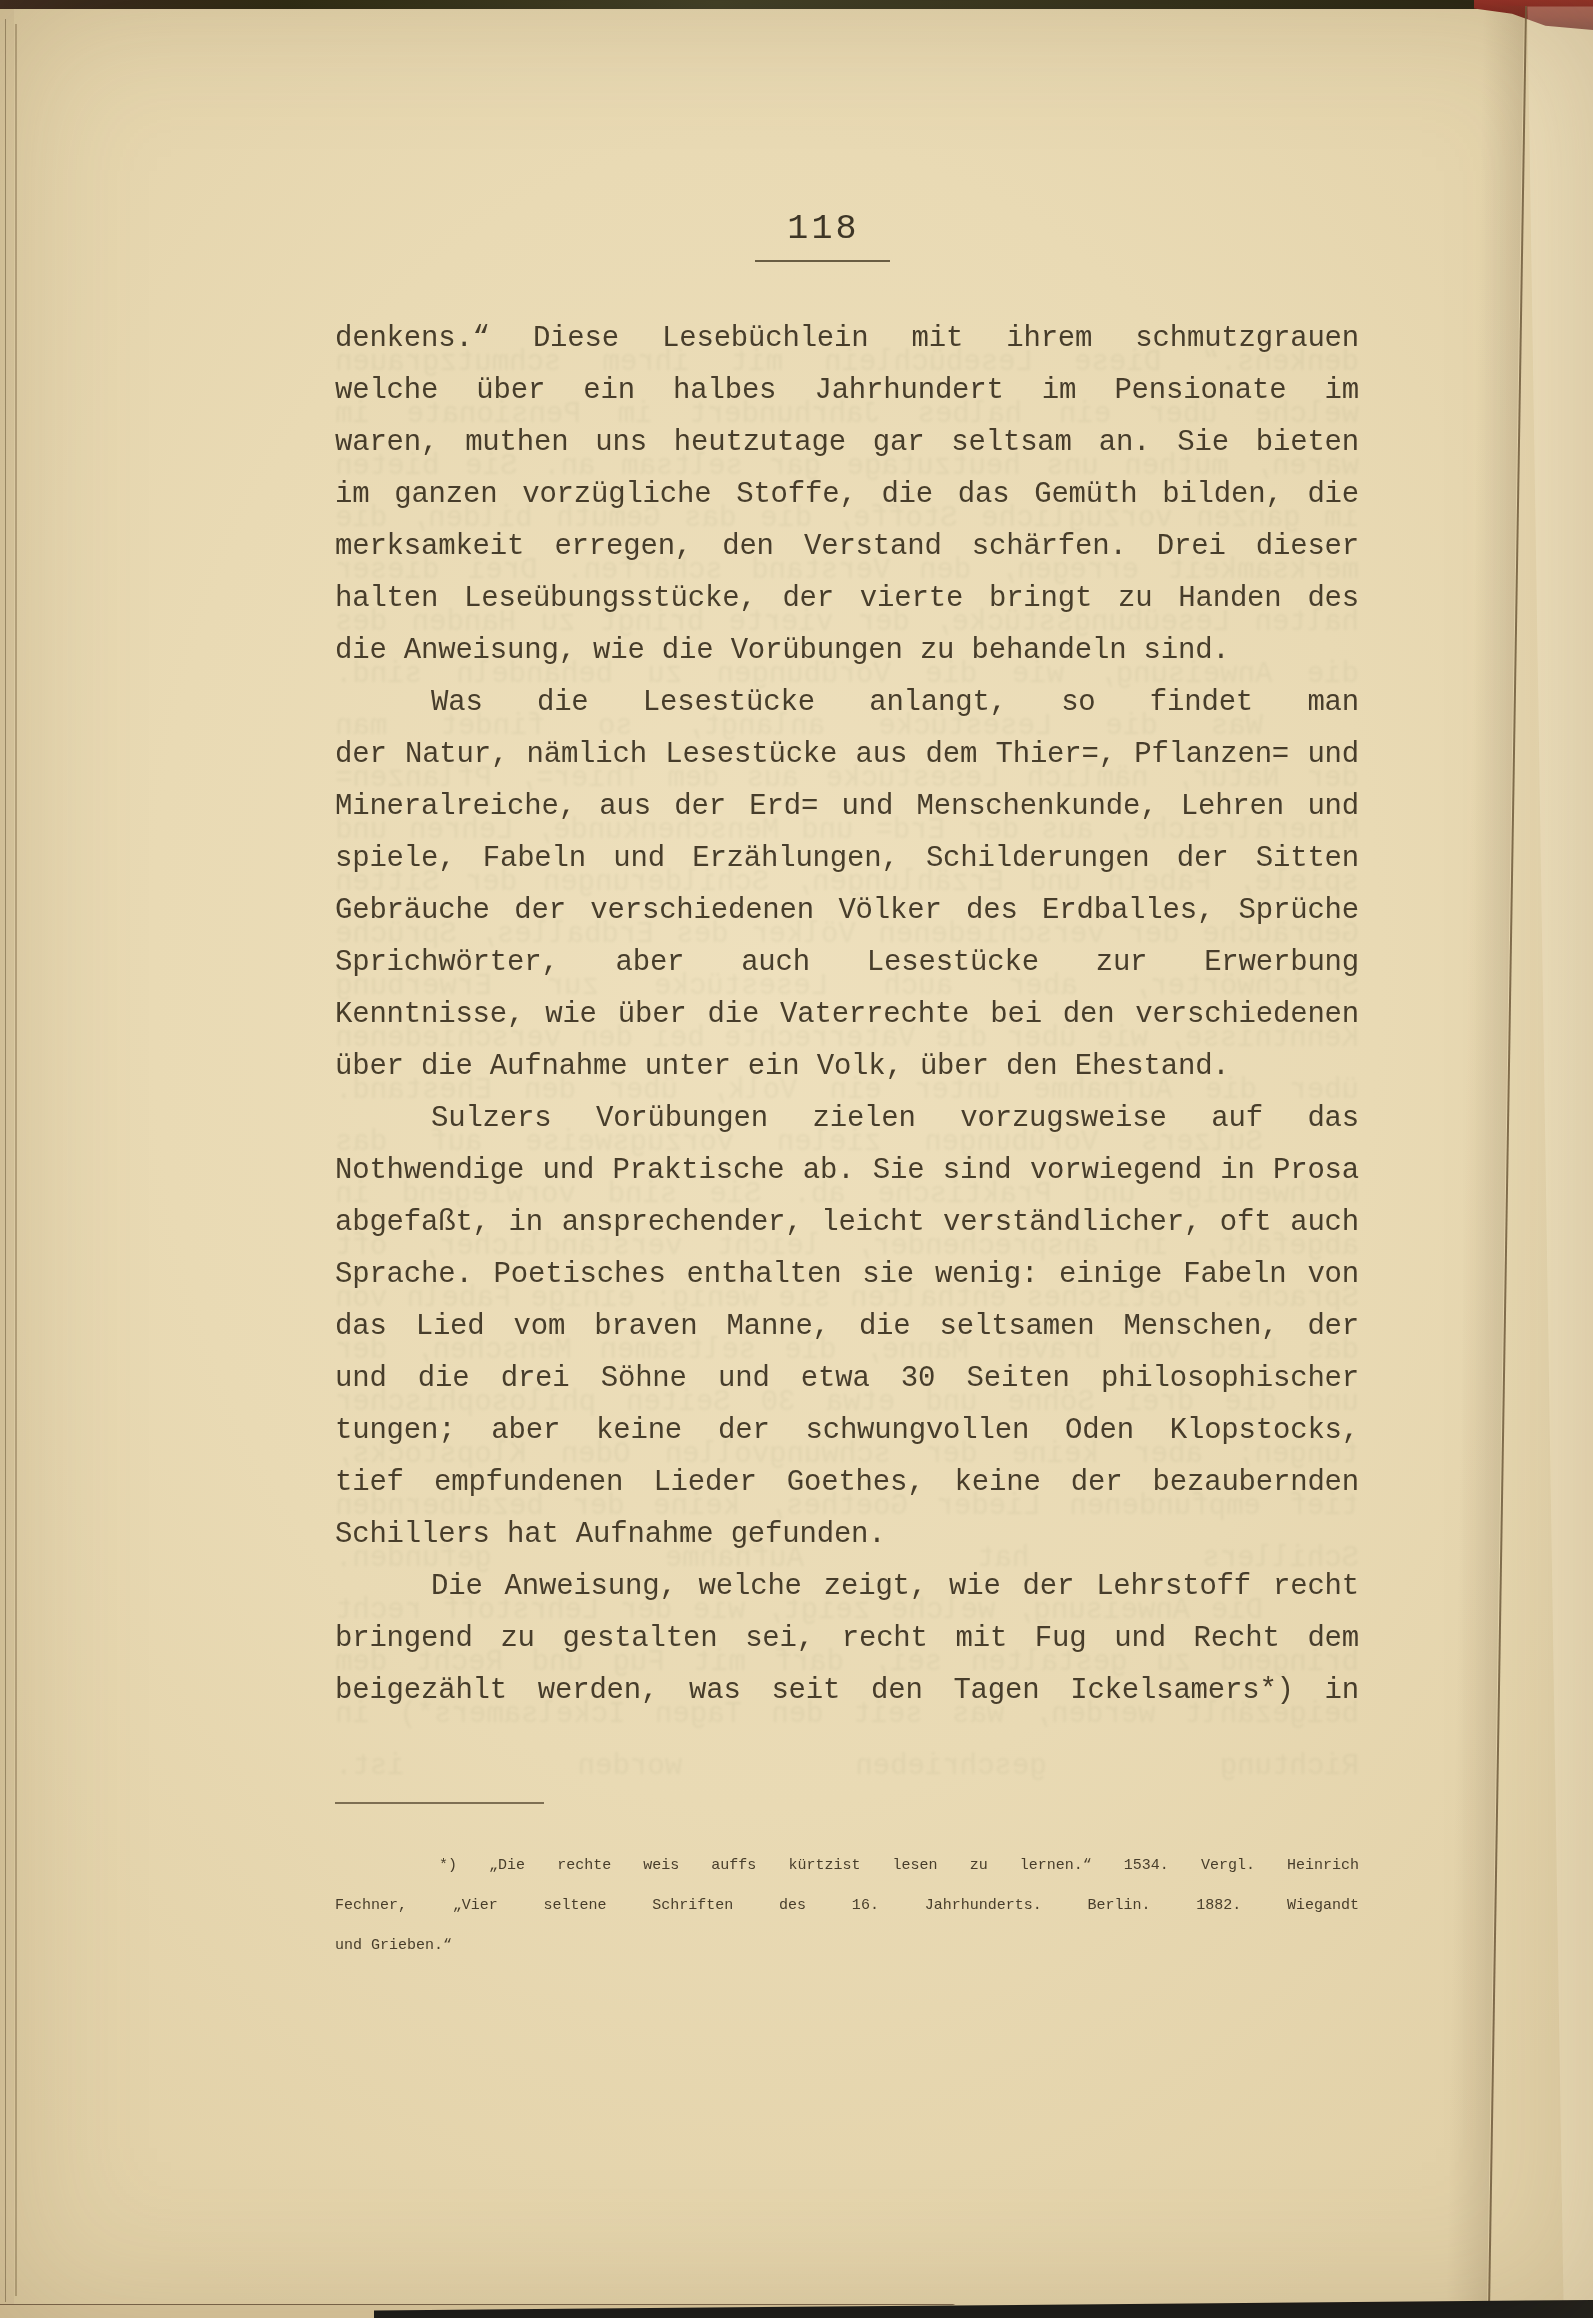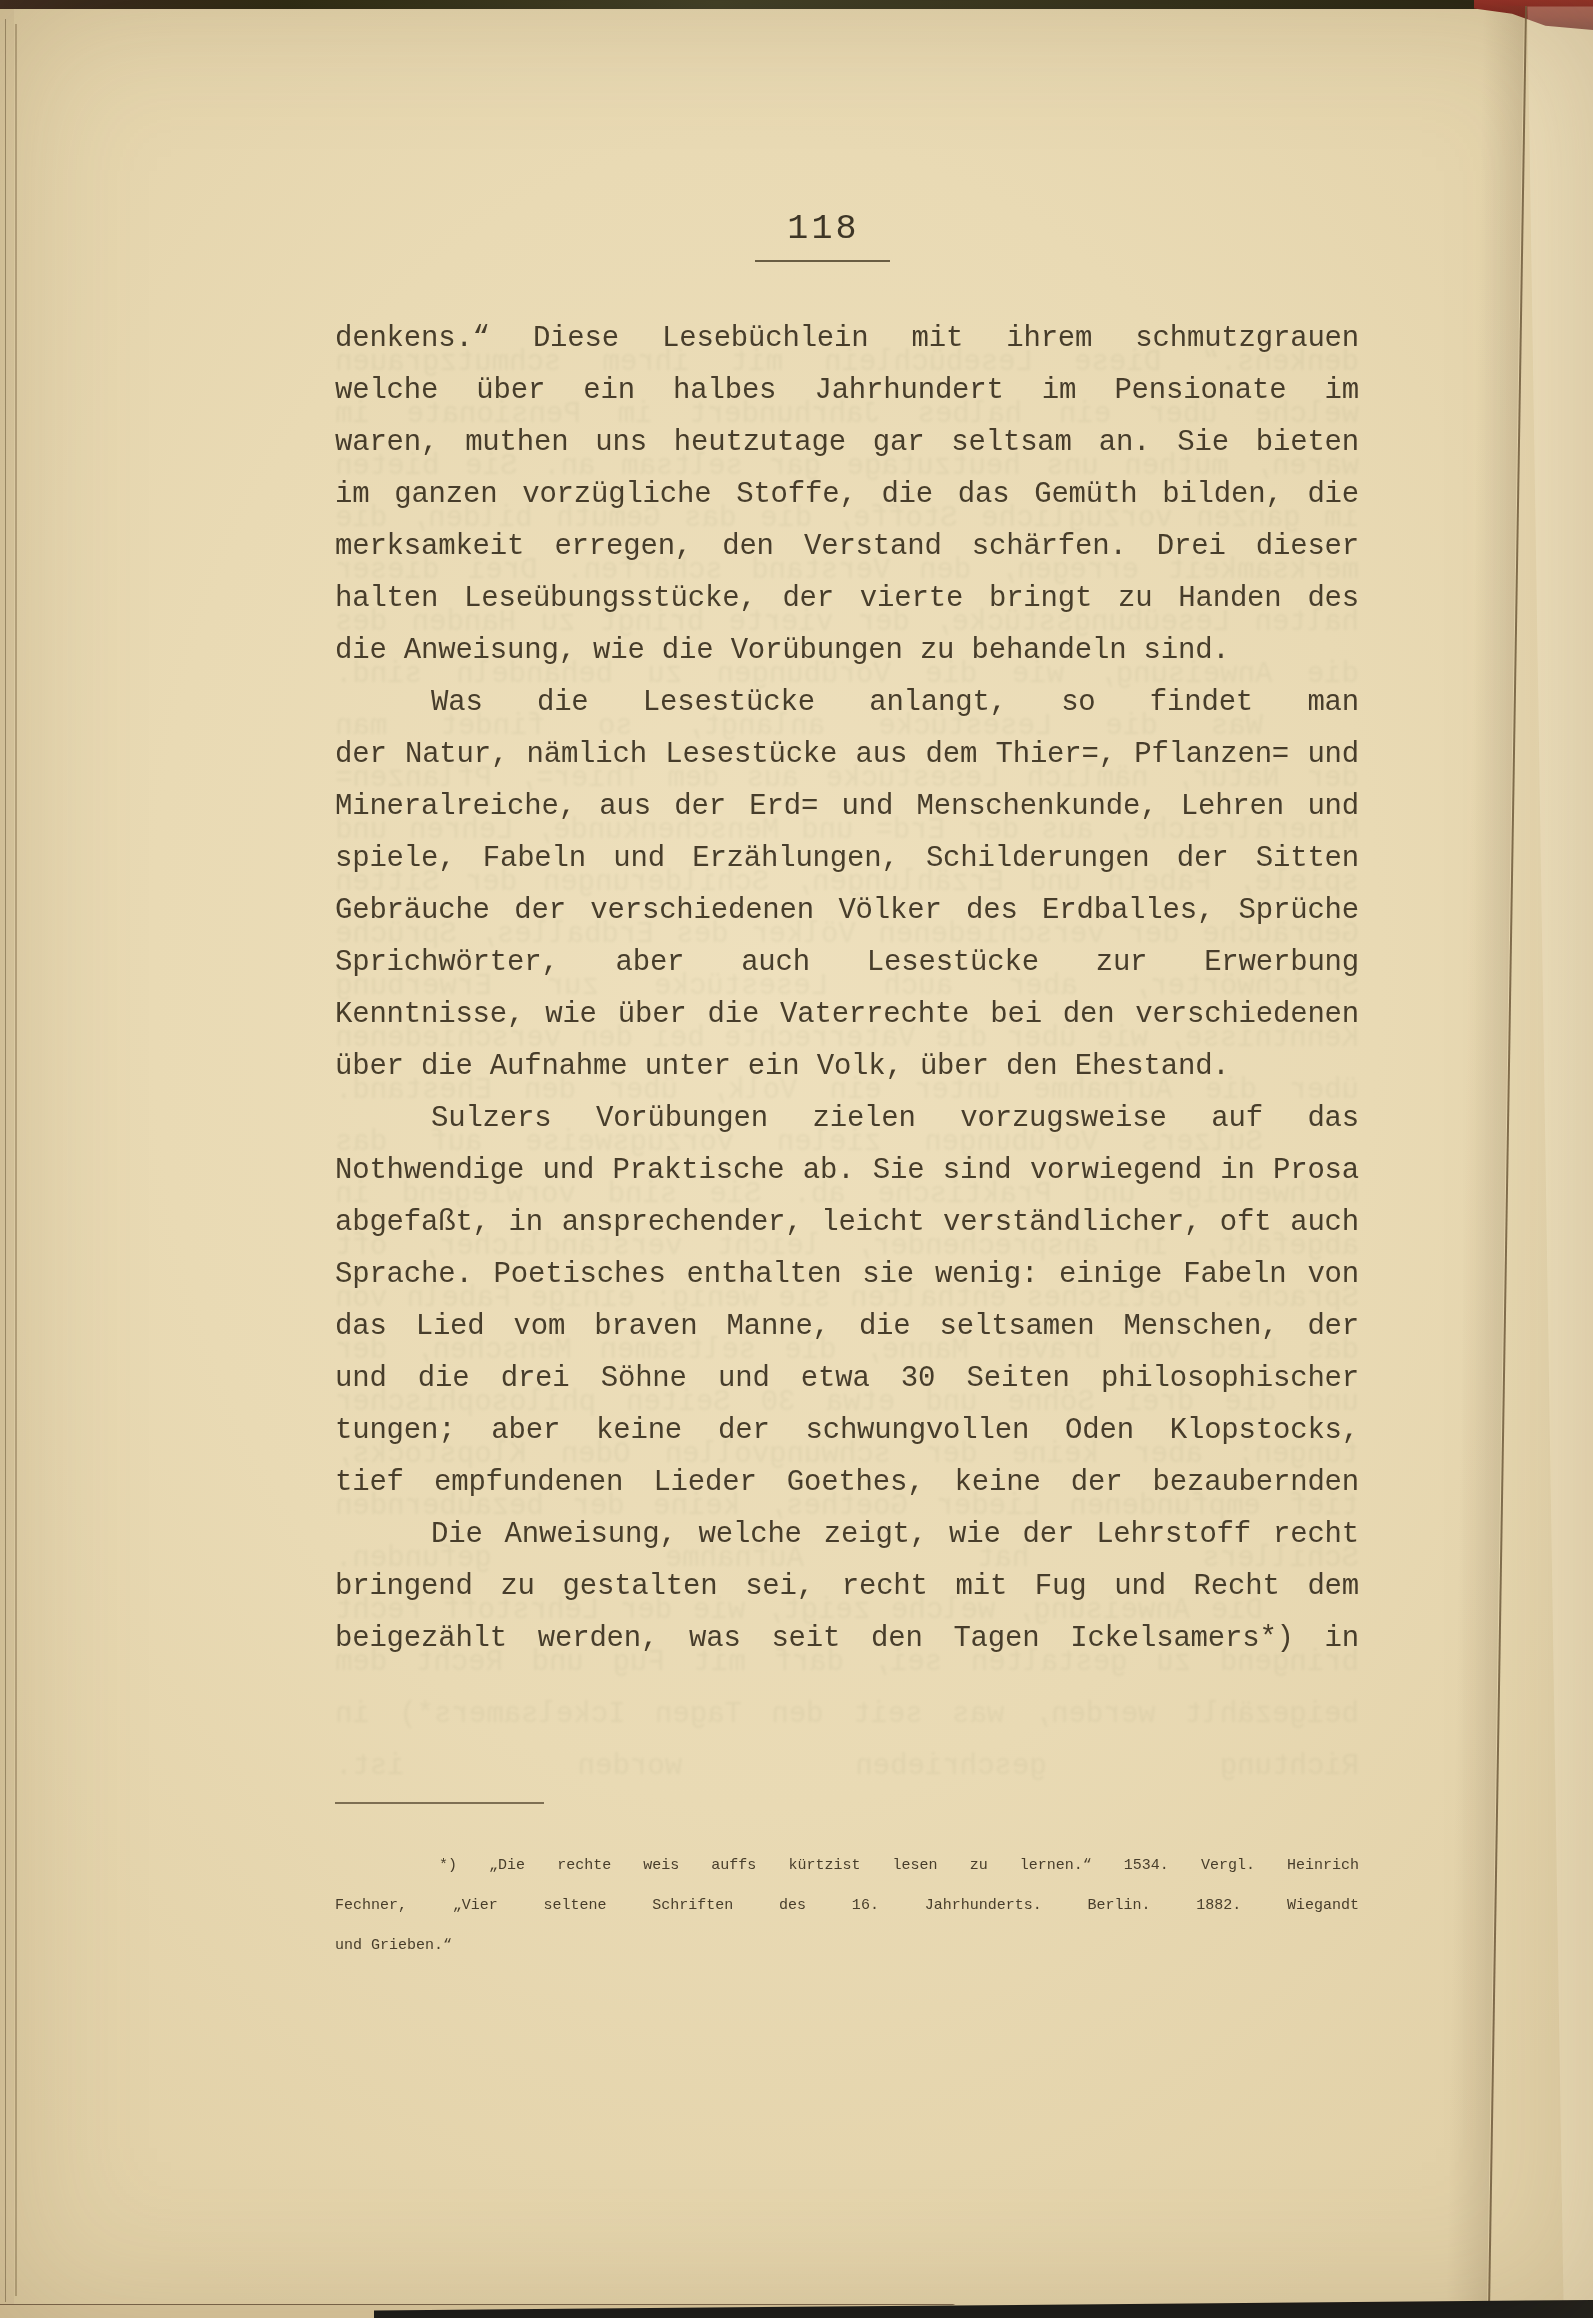--- a/index.html
+++ b/index.html
@@ -181,20 +181,21 @@
       <div class="line">Kenntnisse, wie über die Vaterrechte bei den verschiedenen Völkern,</div>
       <div class="line last">über die Aufnahme unter ein Volk, über den Ehestand.</div>
       <div class="line indent">Sulzers Vorübungen zielen vorzugsweise auf das Nützliche,</div>
       <div class="line">Nothwendige und Praktische ab. Sie sind vorwiegend in Prosa</div>
       <div class="line">abgefaßt, in ansprechender, leicht verständlicher, oft auch nüchterner</div>
       <div class="line">Sprache. Poetisches enthalten sie wenig: einige Fabeln von Gellert,</div>
       <div class="line">das Lied vom braven Manne, die seltsamen Menschen, der Vater</div>
       <div class="line">und die drei Söhne und etwa 30 Seiten philosophischer Betrach=</div>
       <div class="line">tungen; aber keine der schwungvollen Oden Klopstocks, keines der</div>
       <div class="line">tief empfundenen Lieder Goethes, keine der bezaubernden Balladen</div>
+      <div class="line last">Schillers hat Aufnahme gefunden.</div>
       <div class="line indent">Die Anweisung, welche zeigt, wie der Lehrstoff recht frucht=</div>
       <div class="line">bringend zu gestalten sei, recht mit Fug und Recht dem Besten</div>
       <div class="line">beigezählt werden, was seit den Tagen Ickelsamers*) in dieser</div>
     </div>
 
   <div class="footnote-rule"></div>
   <div class="footnote" id="footnote">
       <div class="fline indent">*) „Die rechte weis auffs kürtzist lesen zu lernen.“ 1534. Vergl. Heinrich</div>
       <div class="fline">Fechner, „Vier seltene Schriften des 16. Jahrhunderts. Berlin. 1882. Wiegandt</div>
       <div class="fline last">und Grieben.“</div>

